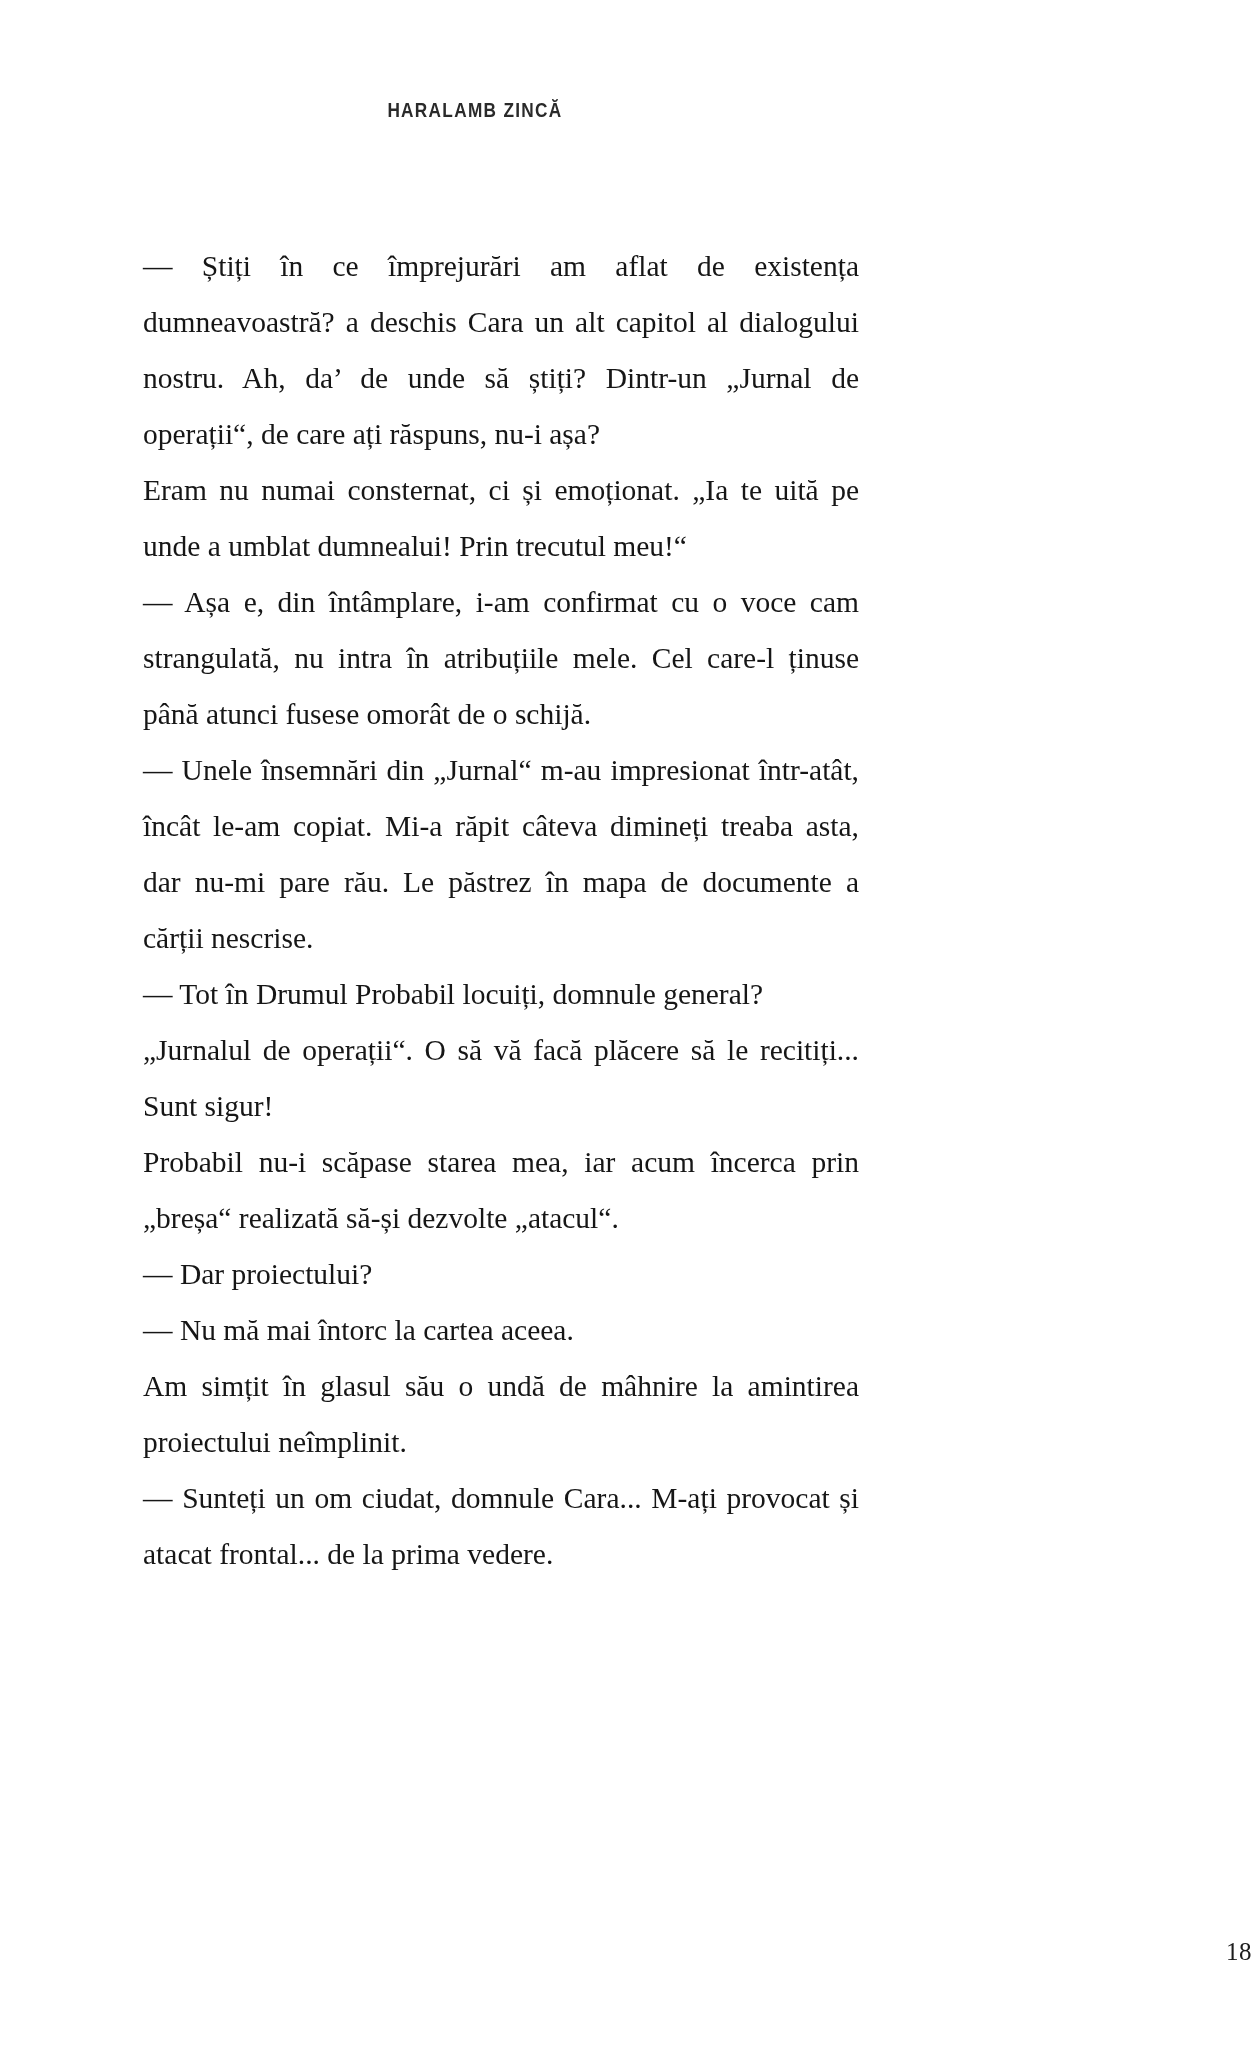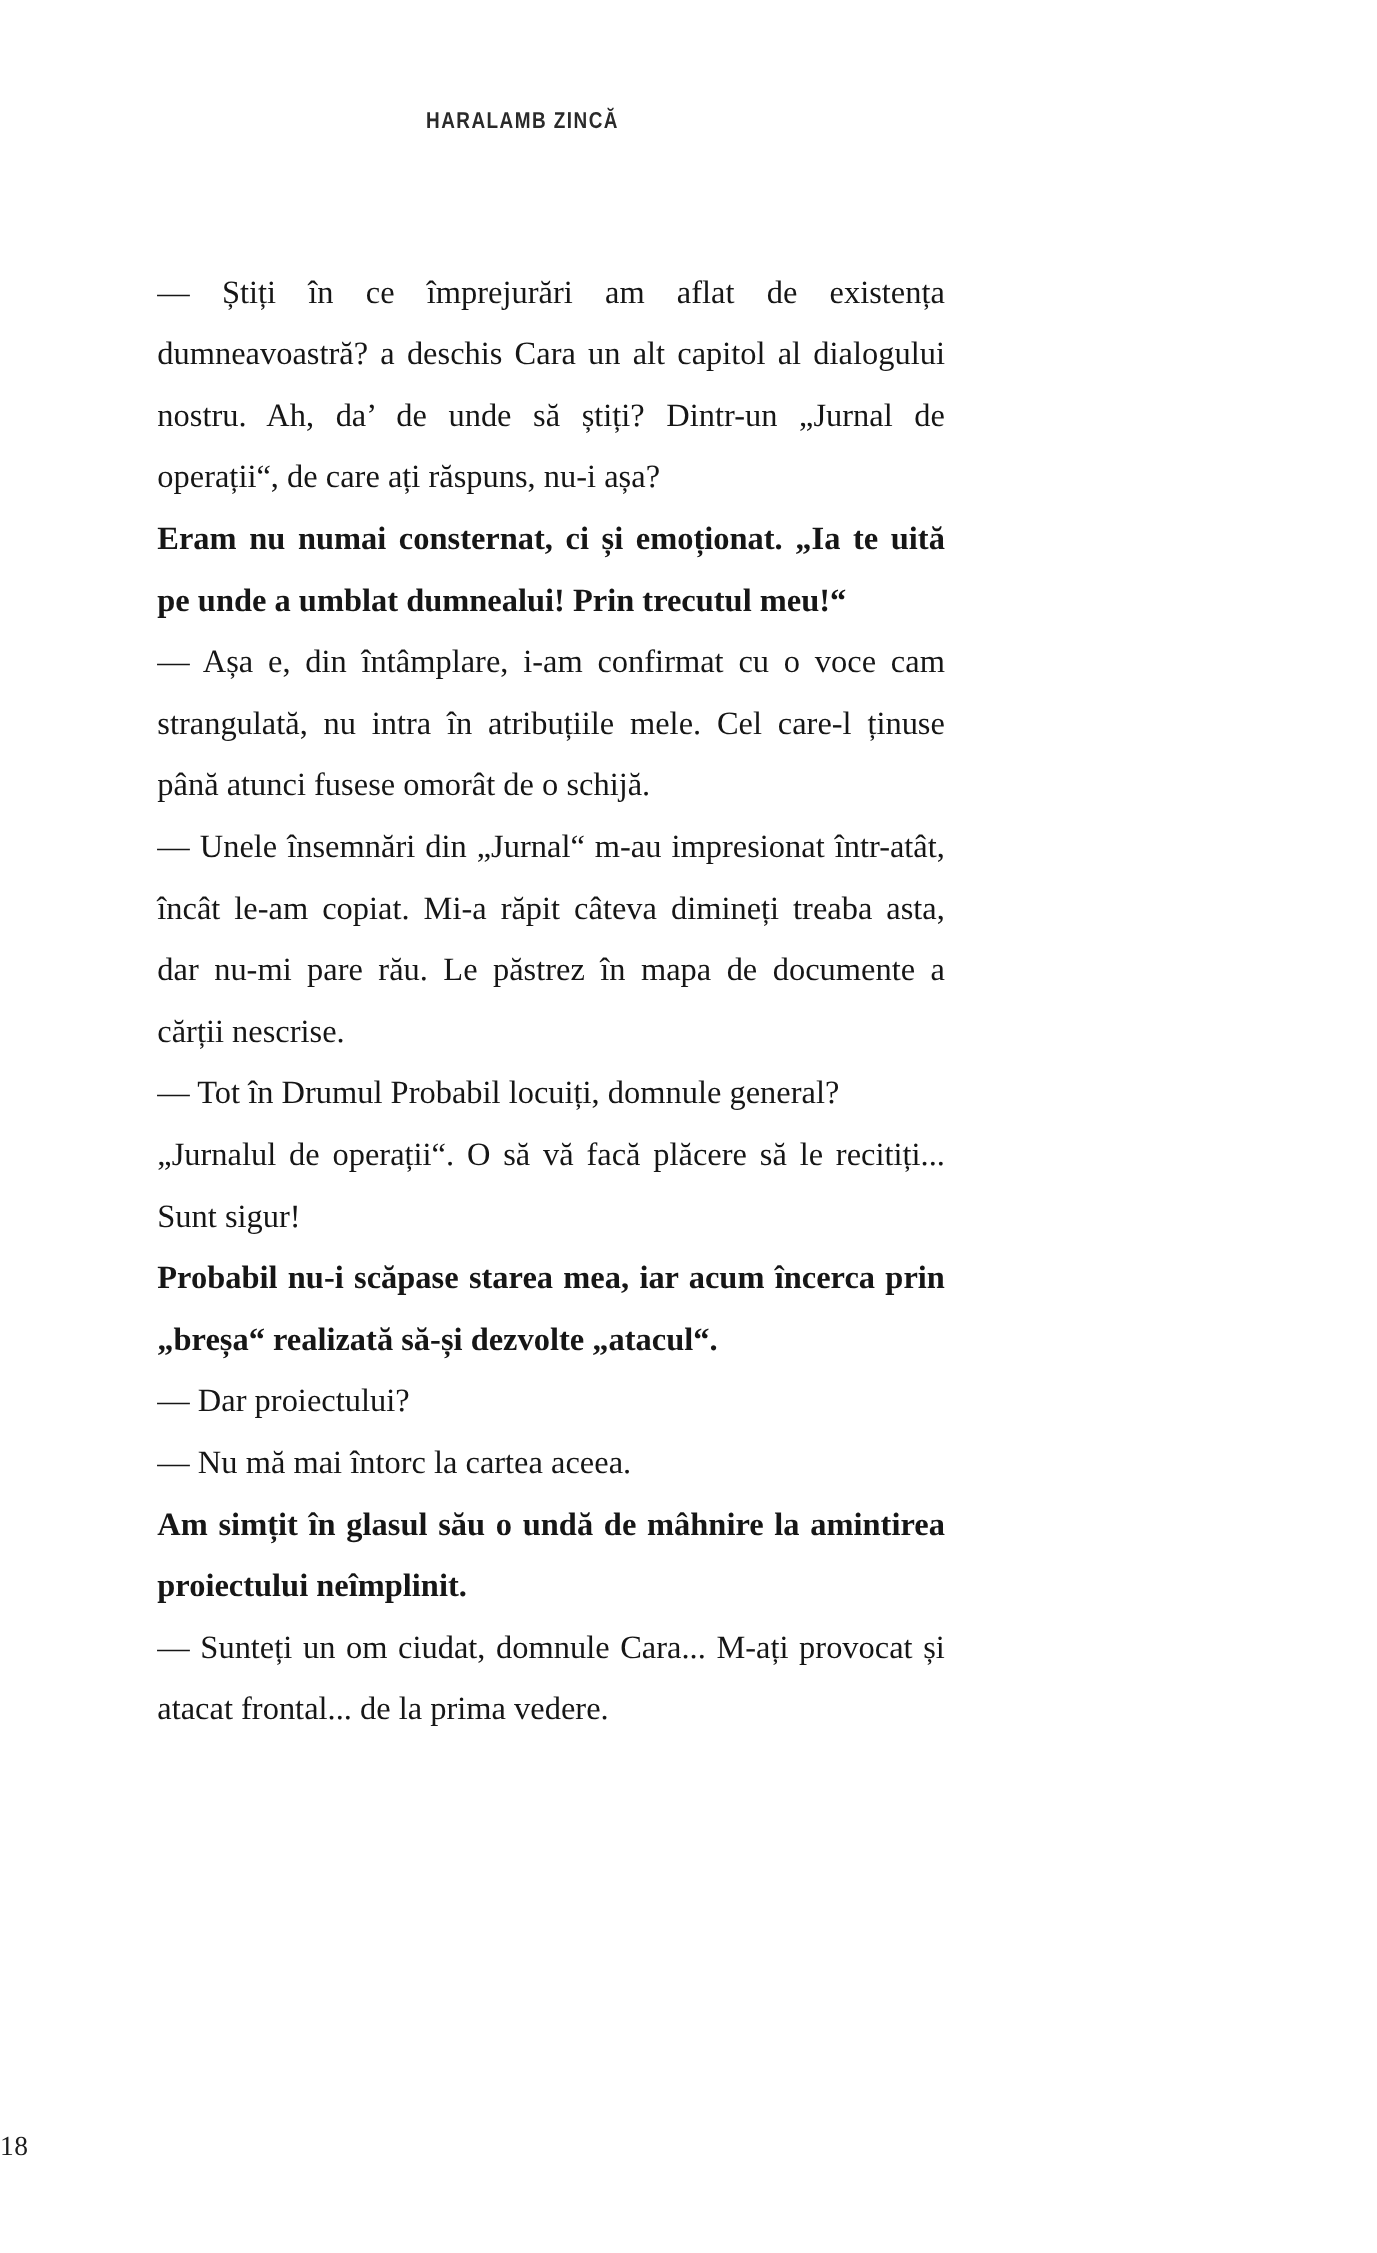--- a/index.html
+++ b/index.html
@@ -63,42 +63,41 @@
     hyphens: manual;
   }
 
   
   .para-dash {
     text-indent: 44px;
   }
   
   .para-ind {
     text-indent: 44px;
-    font-weight: bold;
   }
   
   .textblock p:last-child,
   .textblock p {
     text-align-last: left;
   }
 
   
   .stretch {
     display: block;
     text-align: justify;
     text-align-last: justify;
   }
 
   
   .folio {
     position: absolute;
     left: 0;
     top: 1938px;
     width: 1252px;
-    text-align: left;
+    text-align: right;
     font-size: 25px;
     color: #1d1d1d;
     letter-spacing: 0.5px;
   }
 </style>
 </head>
 <body>
 
 <div class="page">
 

